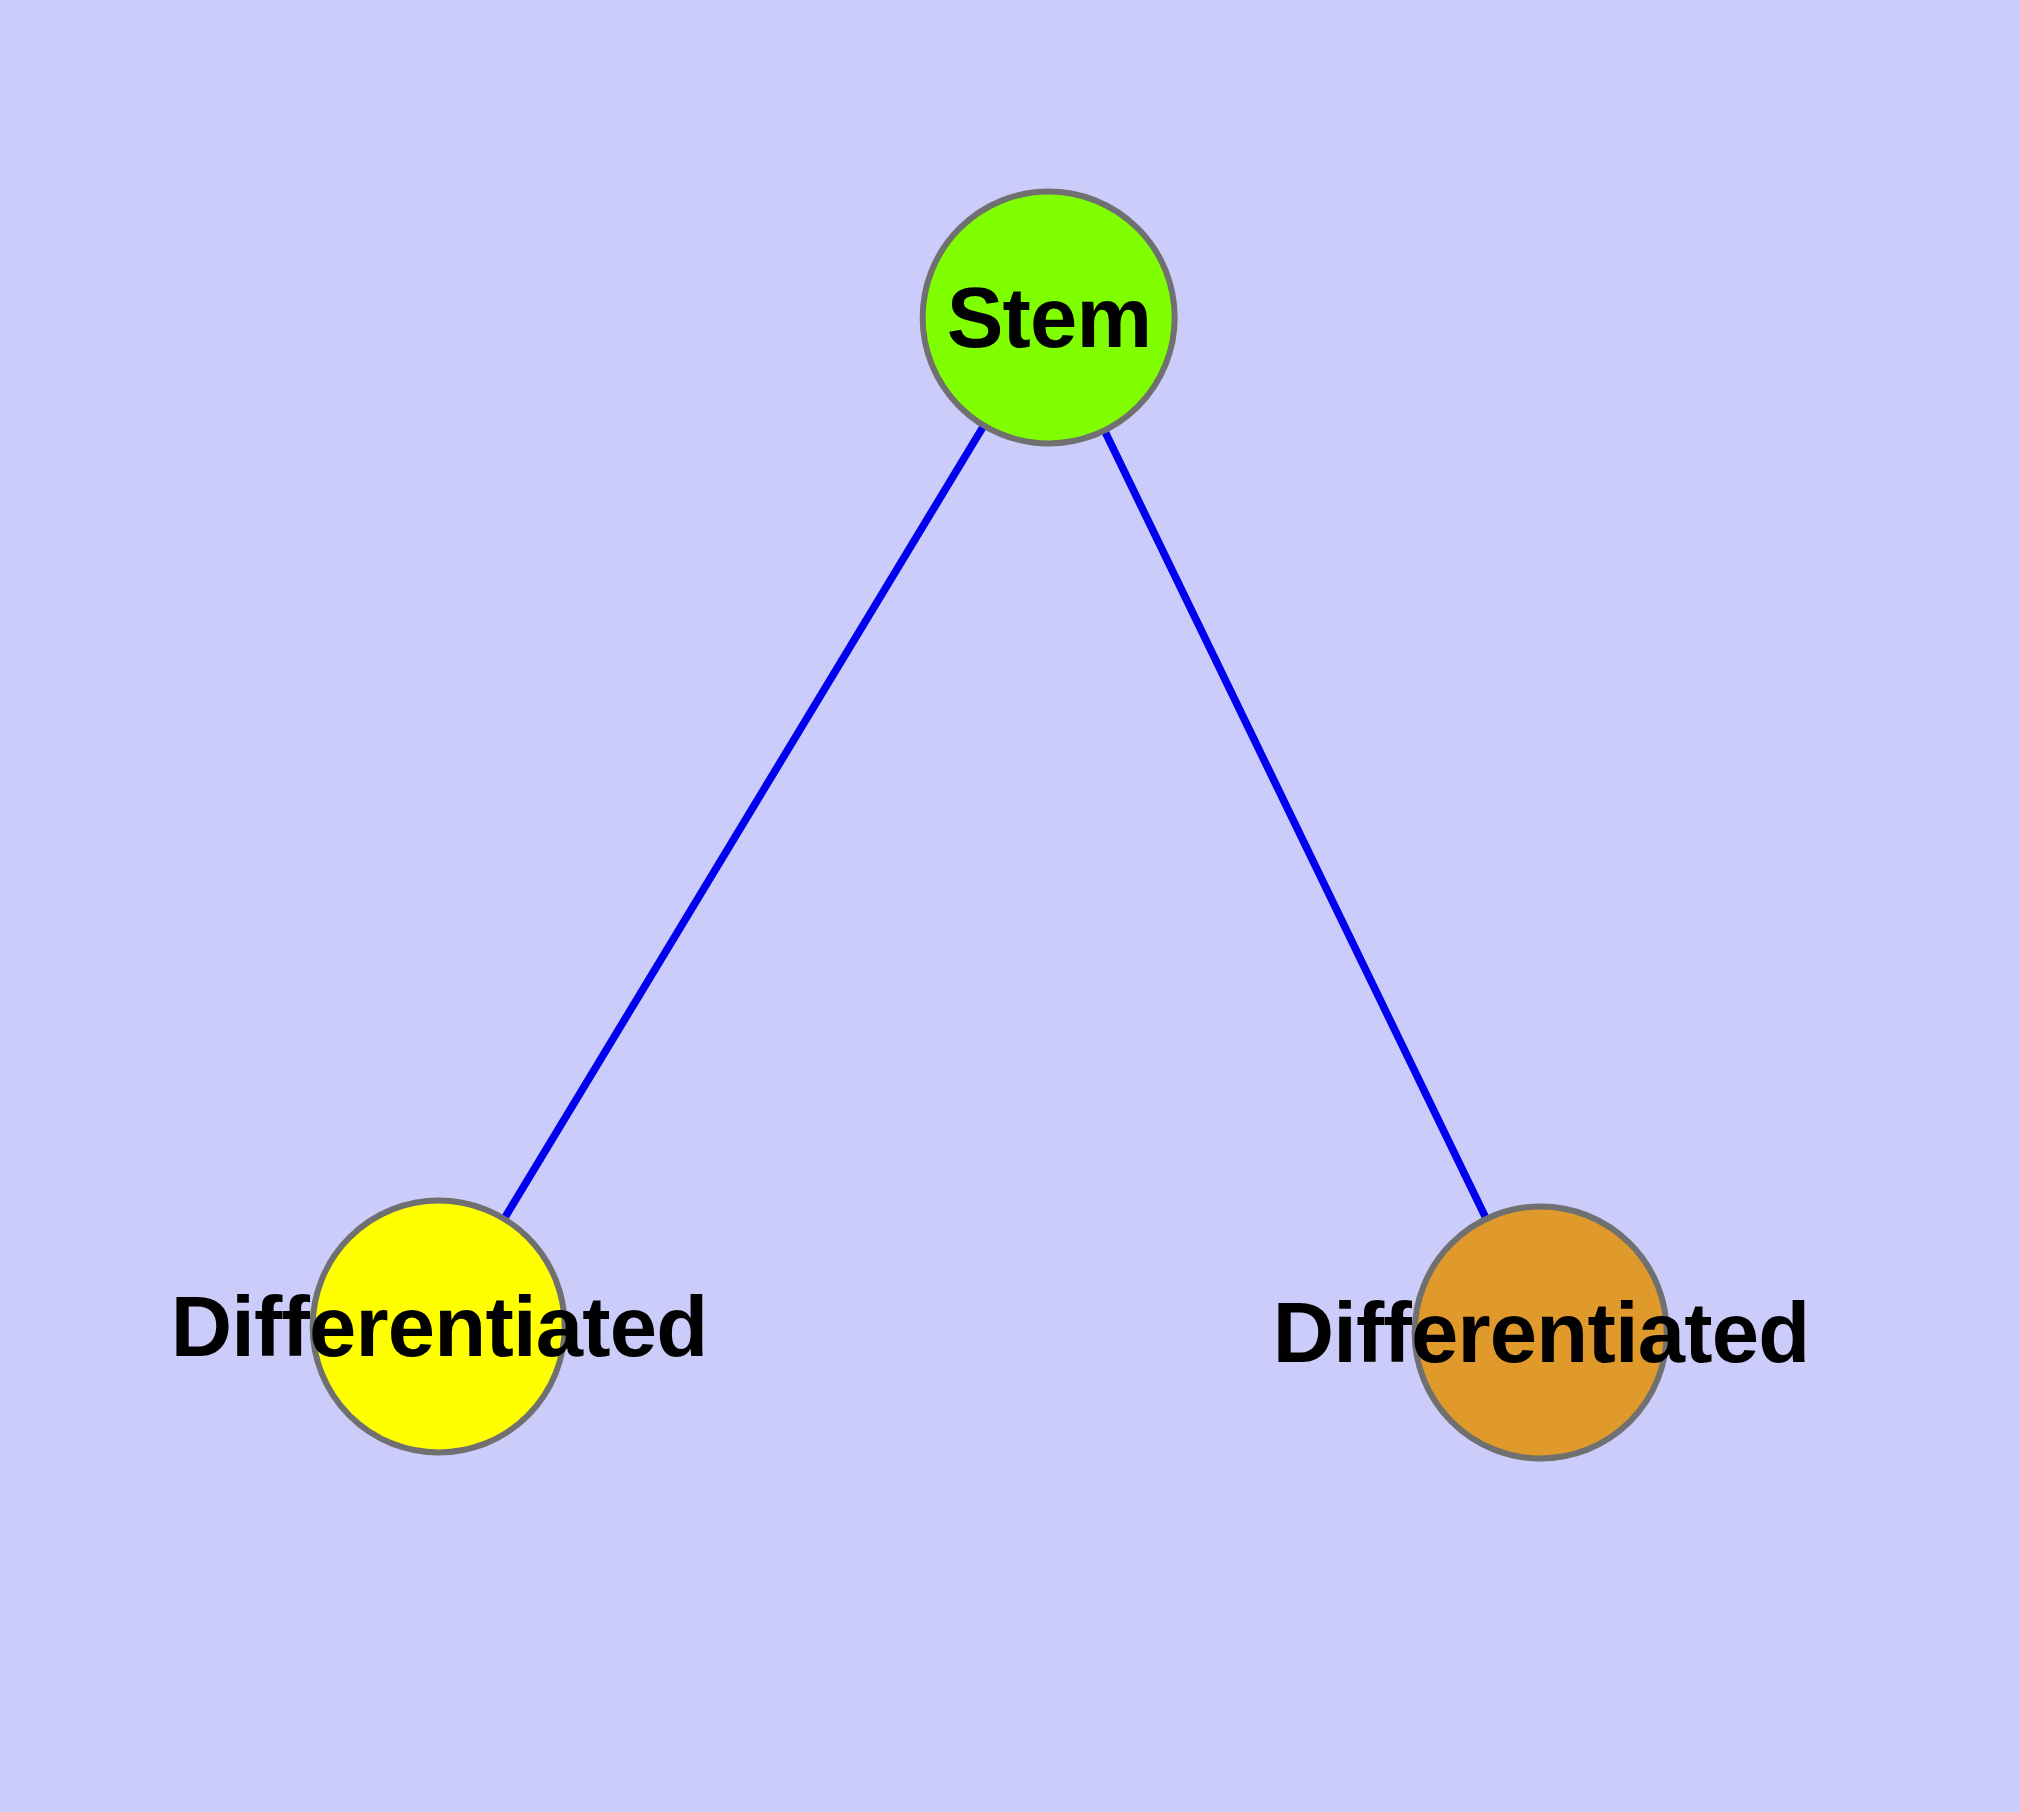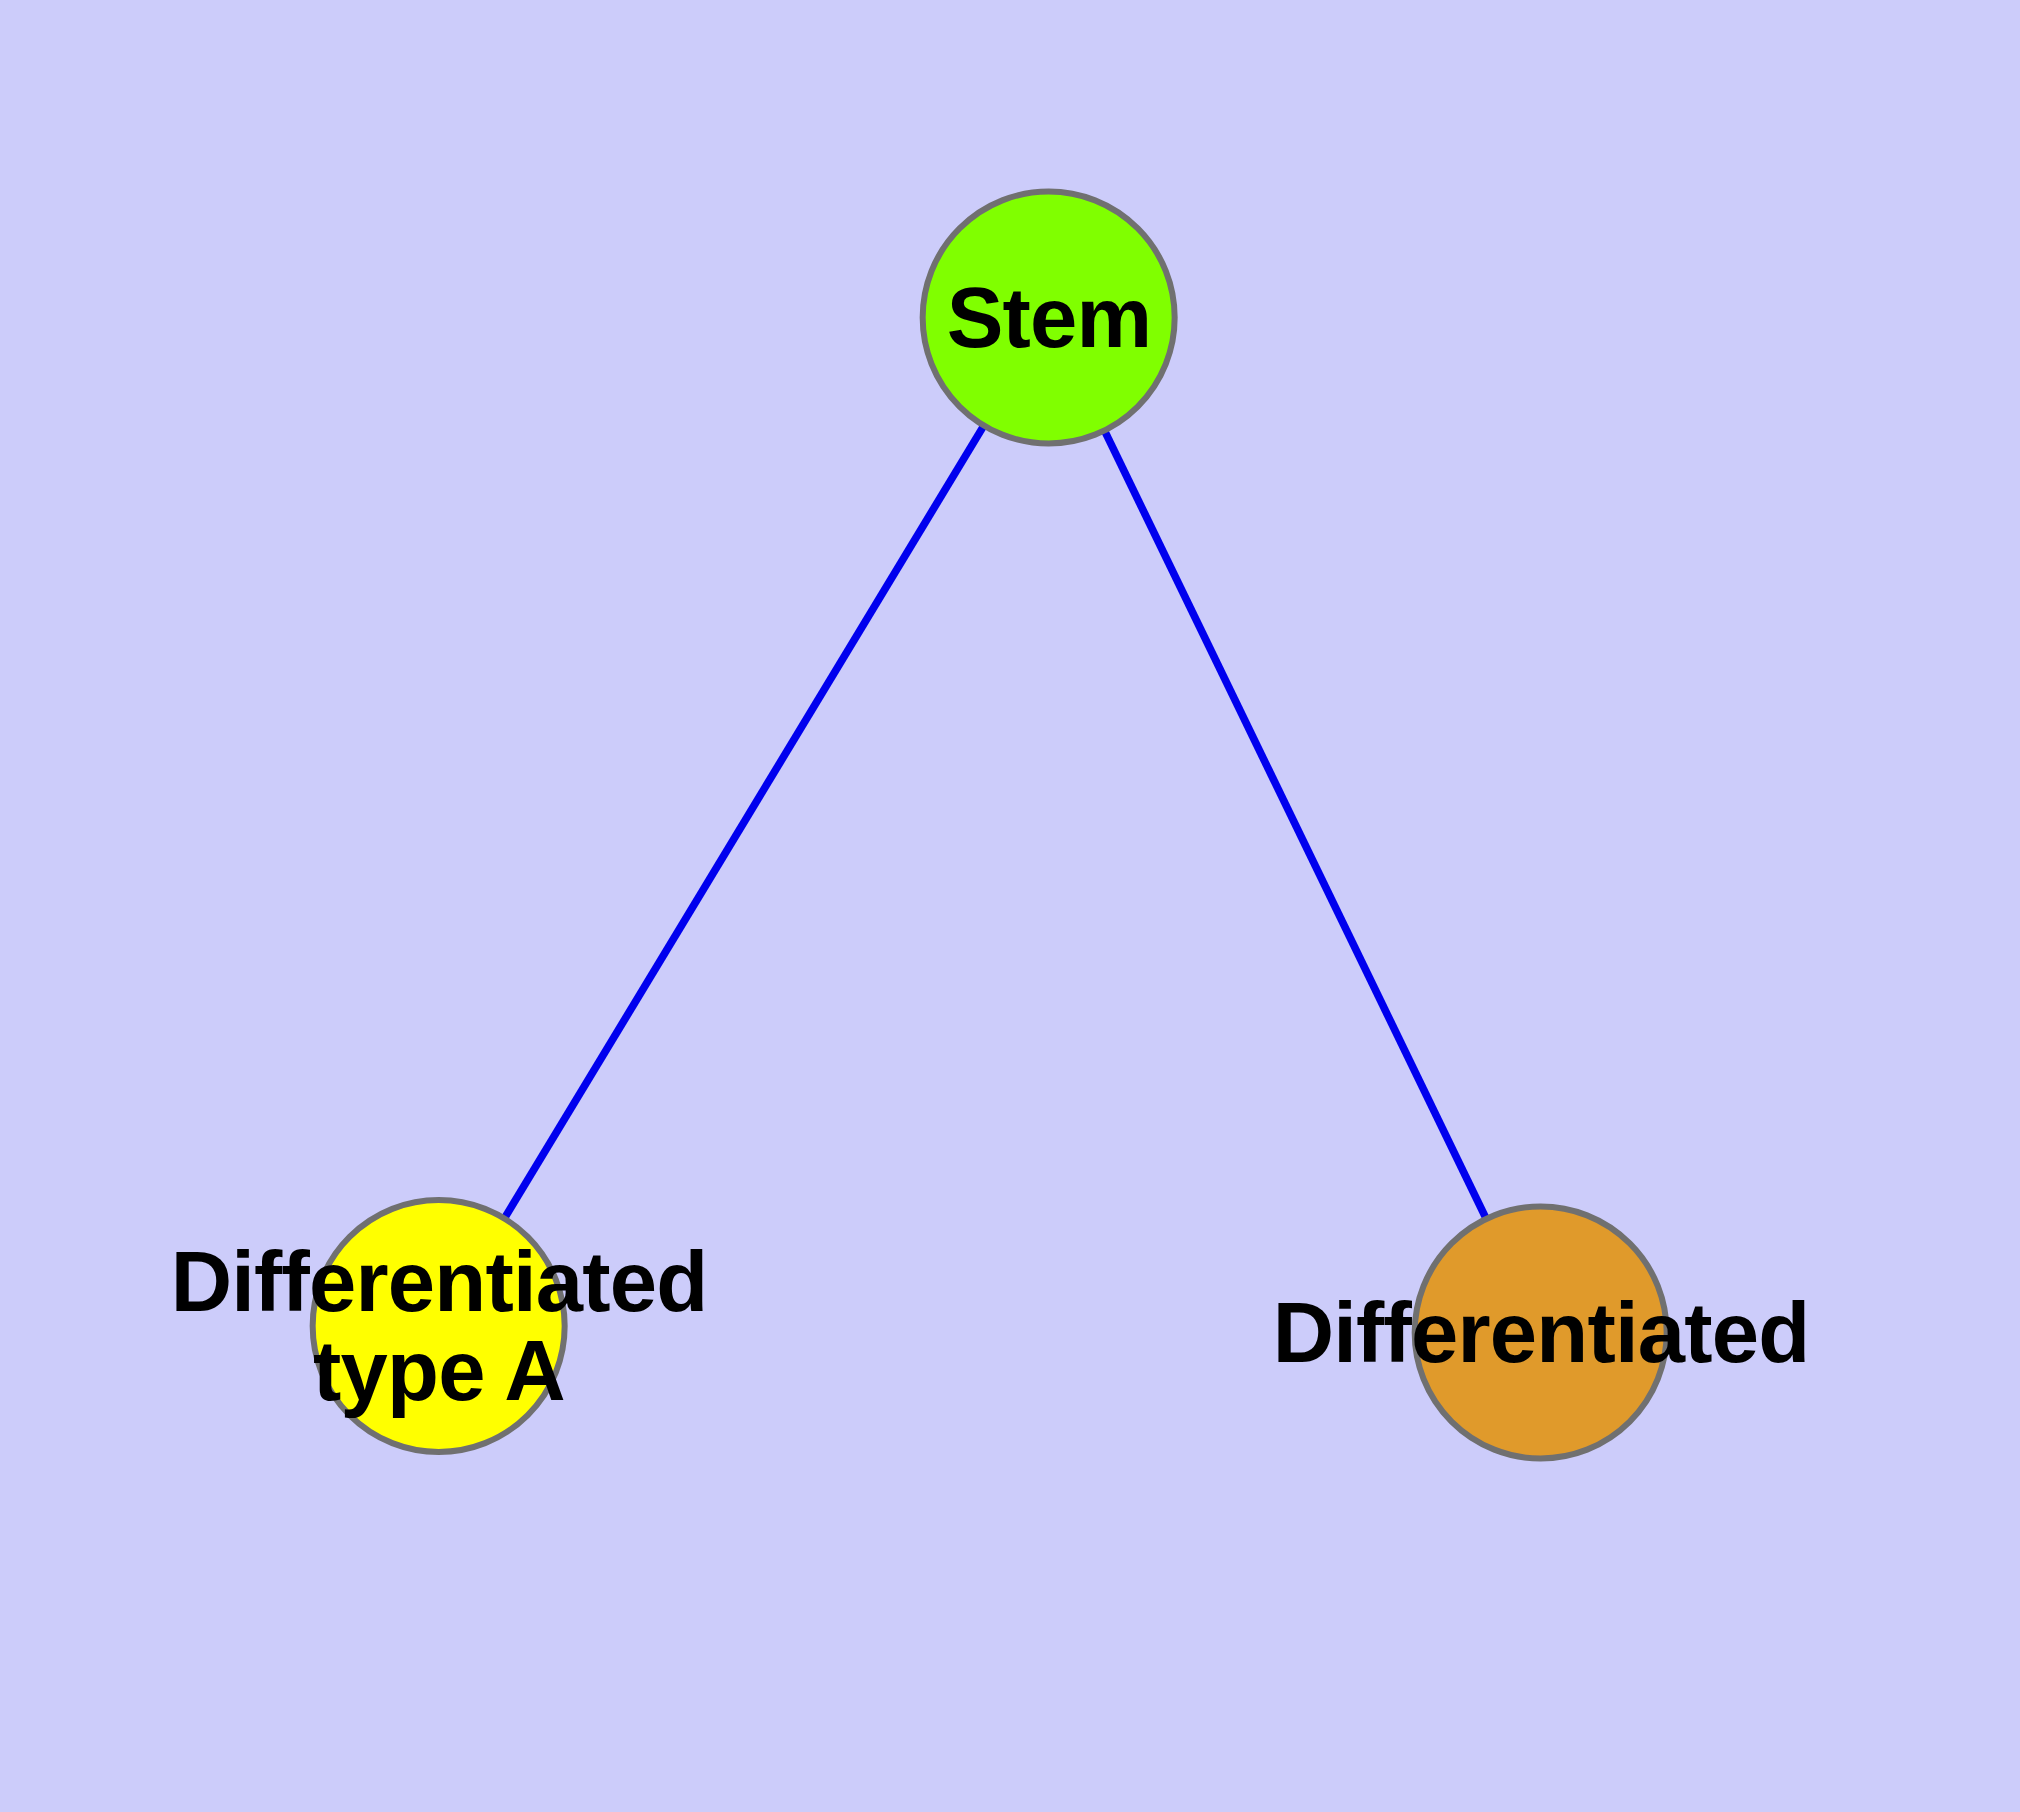--- a/index.html
+++ b/index.html
@@ -74,21 +74,20 @@
     <div class="node-circle" style="width: 258px; height: 258px; background: rgb(128, 255, 0); border-color: rgb(112, 112, 112);"></div>
     <div class="node-label" style="color: rgb(0, 0, 0);">
       <span class="label-line">Stem</span>
     </div>
   </div>
 
   <div class="node-group" style="left: 439px; top: 1326px;">
     <div class="node-circle" style="width: 258px; height: 258px; background: rgb(255, 255, 0); border-color: rgb(112, 112, 112);"></div>
     <div class="node-label" style="color: rgb(0, 0, 0);">
       <span class="label-line">Differentiated</span>
-      <span class="label-line">type A</span>
     </div>
   </div>
 
   <div class="node-group" style="left: 1541px; top: 1332px;">
     <div class="node-circle" style="width: 258px; height: 258px; background: rgb(224, 154, 43); border-color: rgb(112, 112, 112);"></div>
     <div class="node-label" style="color: rgb(0, 0, 0);">
       <span class="label-line">Differentiated</span>
     </div>
   </div>
 

